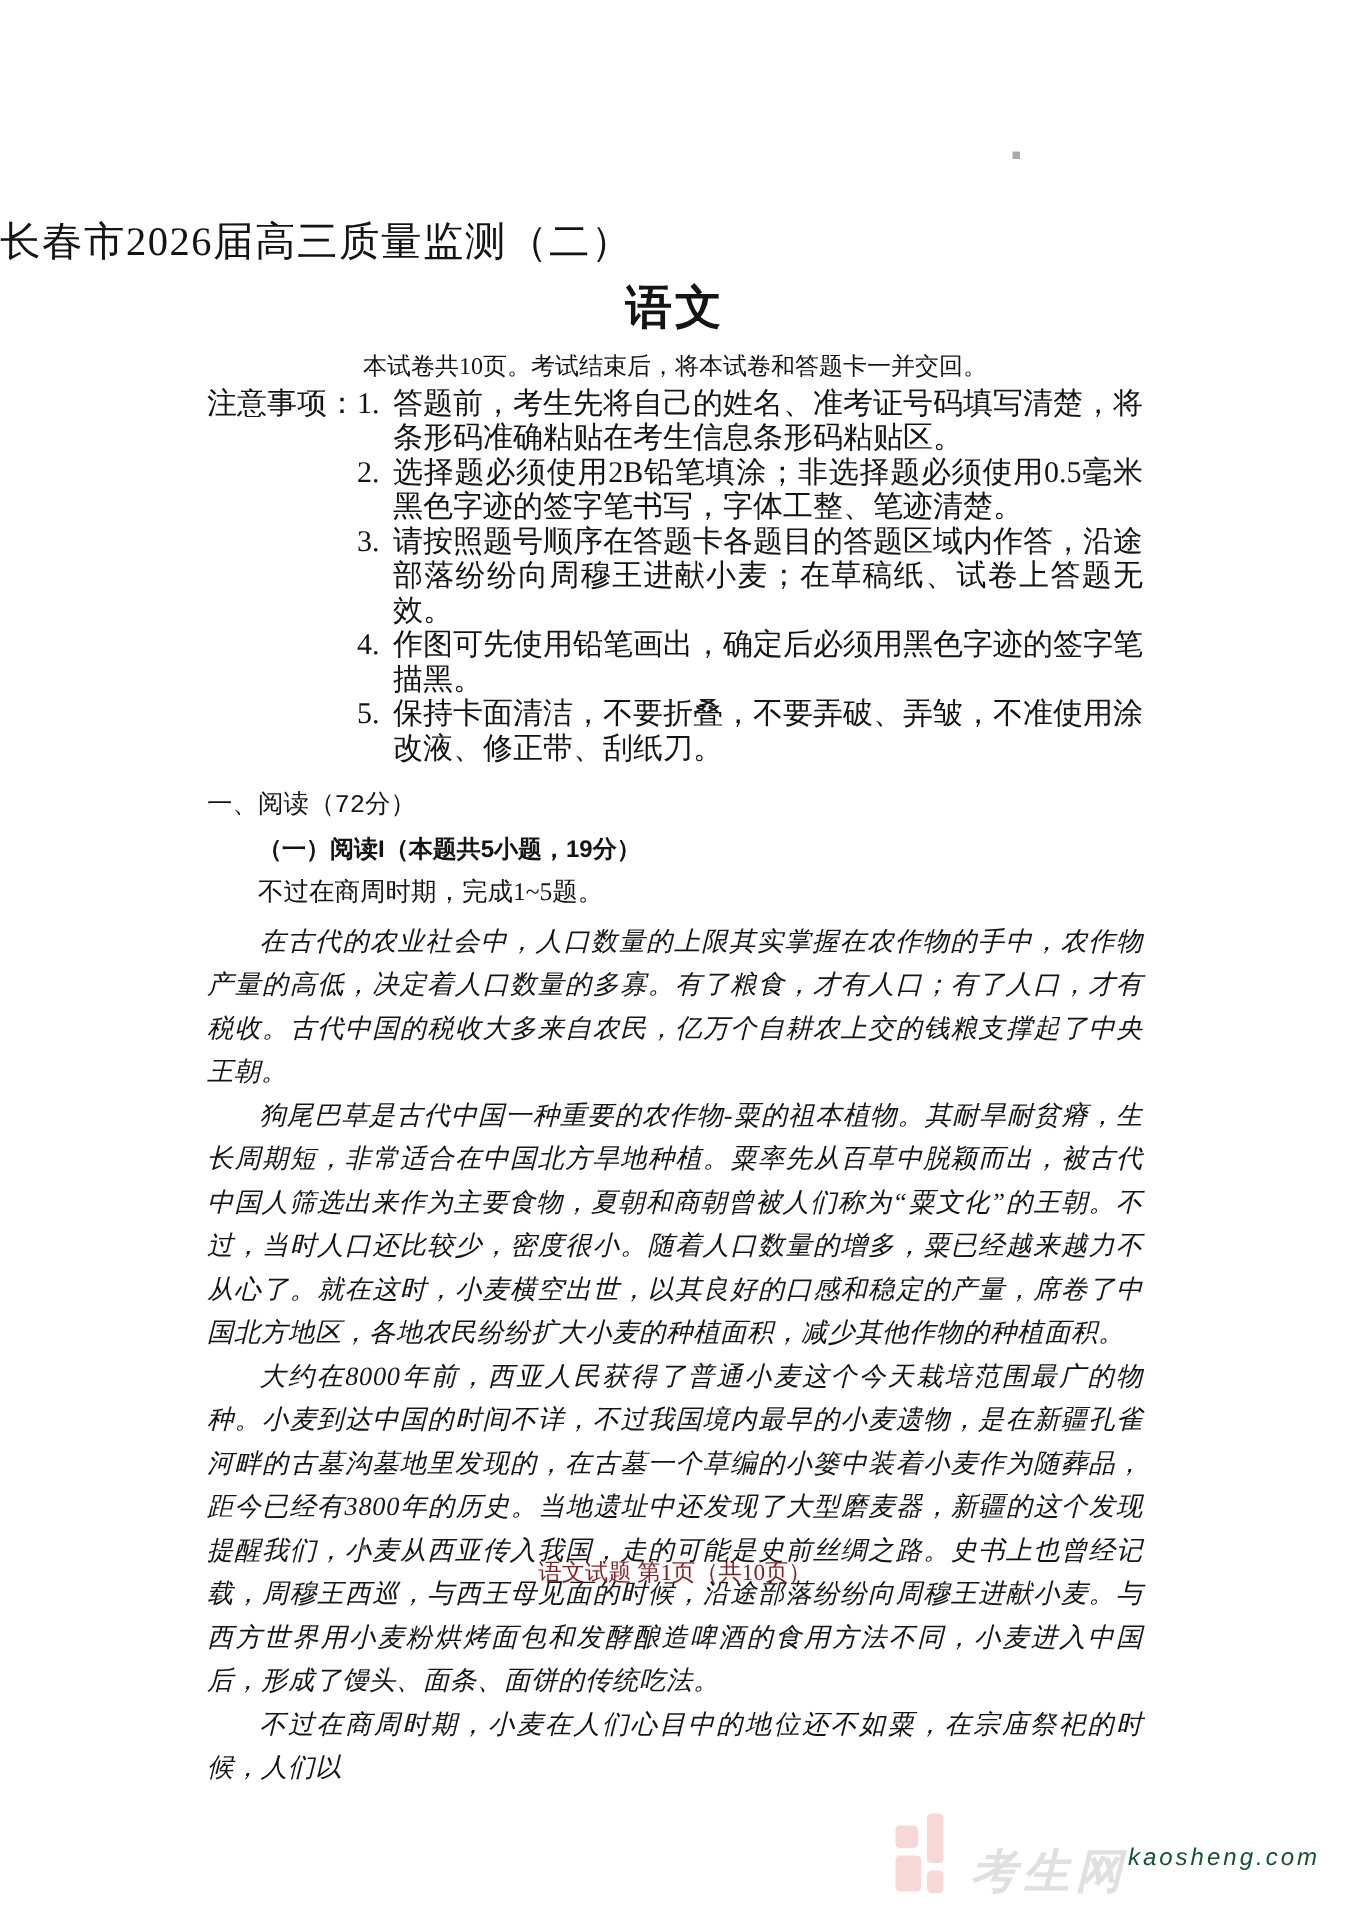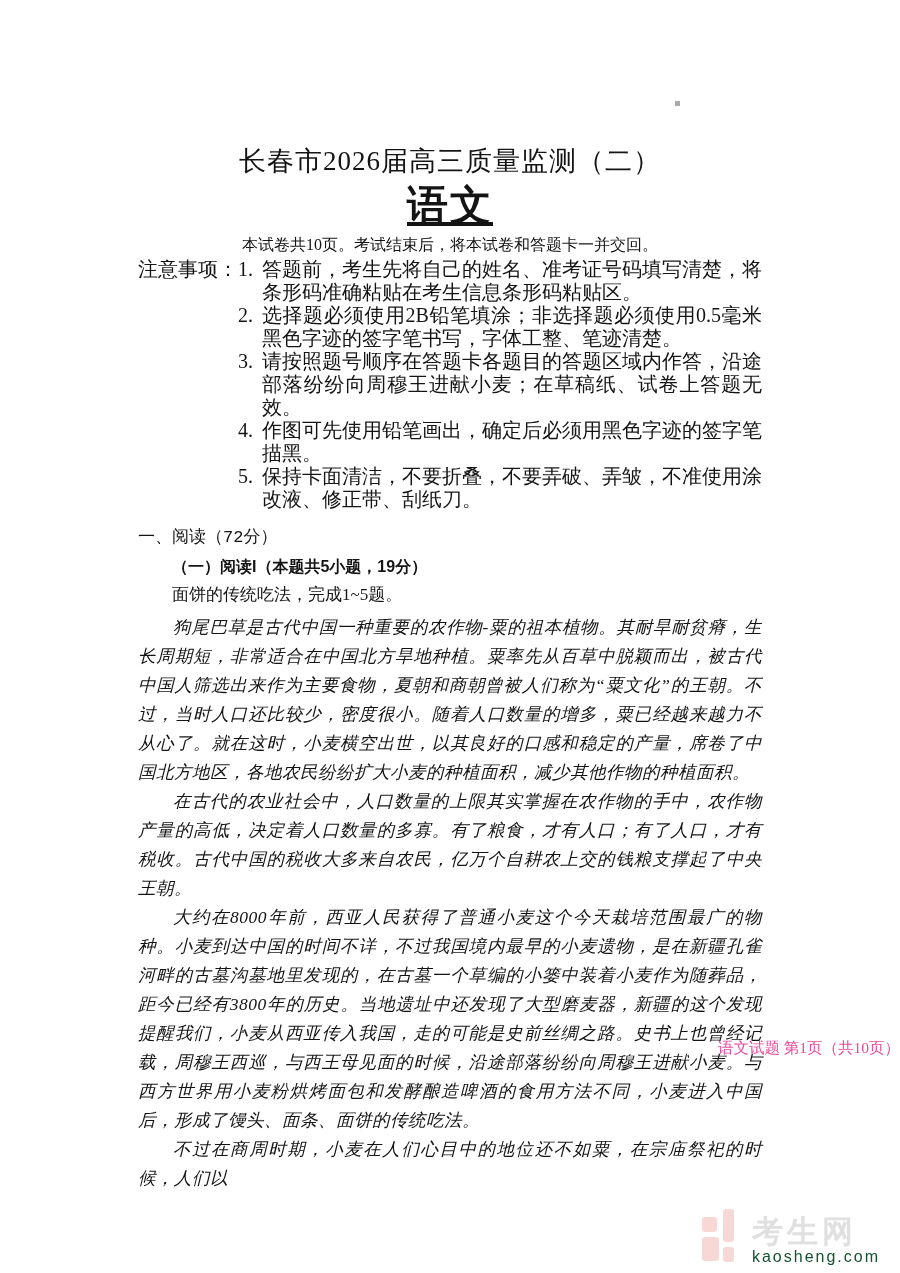--- a/index.html
+++ b/index.html
@@ -10,33 +10,31 @@
     height: 1273px;
     background: #ffffff;
     overflow: hidden;
     font-family: "Liberation Serif", serif;
     color: #141414;
   }
   .exam-title {
     margin: 143px 0 0 0;
     font-size: 27px;
     font-weight: normal;
-    text-align: center;
     line-height: 36px;
     letter-spacing: 1px;
   }
   .subject-title {
     margin: 6px 0 0 0;
-    font-size: 41px;
+    font-size: 31px;
     font-weight: bold;
     text-align: center;
     line-height: 40px;
     letter-spacing: 2px;
     font-family: "Liberation Sans", sans-serif;
-    text-decoration: underline;
   }
   .content {
     width: 624px;
     margin: 0 auto;
   }
   .intro-line {
     margin: 8px 0 0 0;
     font-size: 16px;
     line-height: 23px;
     text-align: center;
@@ -79,42 +77,42 @@
     line-height: 29px;
     text-indent: 2em;
     text-align: justify;
     font-style: italic;
     letter-spacing: 0.5px;
   }
   .page-footer {
     position: absolute;
     left: 0; right: 0;
     top: 1038px;
-    text-align: right;
+    text-align: center;
     font-size: 15.5px;
-    color: #ec4899;
+    color: #7f1d1d;
   }
   .speck { position: absolute; }
   .speck-1 { left: 675px; top: 101px; width: 5px; height: 5px; background: #a9a9a9; }
   .speck-2 { left: 241px; top: 1030px; width: 3px; height: 3px; background: #7d7d7d; }
   .watermark {
     position: absolute;
     right: 20px;
     bottom: 8px;
     display: flex;
     align-items: flex-end;
     gap: 10px;
   }
   .wm-logo { position: relative; width: 40px; height: 56px; }
   .wm-logo .b { position: absolute; border-radius: 3px; background: #f8d7d7; }
   .wm-logo .b1 { left: 0;  top: 8px;  width: 15px; height: 15px; }
   .wm-logo .b2 { left: 0;  top: 28px; width: 17px; height: 24px; }
   .wm-logo .b3 { left: 21px; top: 0;   width: 11px; height: 33px; }
   .wm-logo .b4 { left: 21px; top: 38px; width: 11px; height: 15px; }
-  .wm-text { display: flex; flex-direction: column; align-items: flex-start; }
+  .wm-text { display: flex; flex-direction: row; align-items: flex-start; font-style: italic; }
   .wm-name {
     font-size: 31px;
     line-height: 34px;
     color: #e0e0e0;
     letter-spacing: 4px;
     font-family: "Liberation Sans", sans-serif;
     font-weight: bold;
   }
   .wm-domain {
     font-size: 16px;
@@ -165,27 +163,27 @@
 
           <div class="notice-item">
             <span class="n-num">5.</span>
             <span class="n-text">保持卡面清洁，不要折叠，不要弄破、弄皱，不准使用涂改液、修正带、刮纸刀。</span>
           </div>
         </div>
     </div>
 
     <p class="section-heading">一、阅读（72分）</p>
     <p class="subsection-heading">（一）阅读I（本题共5小题，19分）</p>
-    <p class="reading-instruction">面饼的传统吃法，完成1~5题。</p>
+    <p class="reading-instruction">不过在商周时期，完成1~5题。</p>
 
     <div class="passage">
 
+        <p>在古代的农业社会中，人口数量的上限其实掌握在农作物的手中，农作物产量的高低，决定着人口数量的多寡。有了粮食，才有人口；有了人口，才有税收。古代中国的税收大多来自农民，亿万个自耕农上交的钱粮支撑起了中央王朝。</p>
+
         <p>狗尾巴草是古代中国一种重要的农作物-粟的祖本植物。其耐旱耐贫瘠，生长周期短，非常适合在中国北方旱地种植。粟率先从百草中脱颖而出，被古代中国人筛选出来作为主要食物，夏朝和商朝曾被人们称为“粟文化”的王朝。不过，当时人口还比较少，密度很小。随着人口数量的增多，粟已经越来越力不从心了。就在这时，小麦横空出世，以其良好的口感和稳定的产量，席卷了中国北方地区，各地农民纷纷扩大小麦的种植面积，减少其他作物的种植面积。</p>
-
-        <p>在古代的农业社会中，人口数量的上限其实掌握在农作物的手中，农作物产量的高低，决定着人口数量的多寡。有了粮食，才有人口；有了人口，才有税收。古代中国的税收大多来自农民，亿万个自耕农上交的钱粮支撑起了中央王朝。</p>
 
         <p>大约在8000年前，西亚人民获得了普通小麦这个今天栽培范围最广的物种。小麦到达中国的时间不详，不过我国境内最早的小麦遗物，是在新疆孔雀河畔的古墓沟墓地里发现的，在古墓一个草编的小篓中装着小麦作为随葬品，距今已经有3800年的历史。当地遗址中还发现了大型磨麦器，新疆的这个发现提醒我们，小麦从西亚传入我国，走的可能是史前丝绸之路。史书上也曾经记载，周穆王西巡，与西王母见面的时候，沿途部落纷纷向周穆王进献小麦。与西方世界用小麦粉烘烤面包和发酵酿造啤酒的食用方法不同，小麦进入中国后，形成了馒头、面条、面饼的传统吃法。</p>
 
         <p>不过在商周时期，小麦在人们心目中的地位还不如粟，在宗庙祭祀的时候，人们以</p>
       </div>
 
   </div>
 
   <div class="page-footer">语文试题  第1页（共10页）</div>
 

